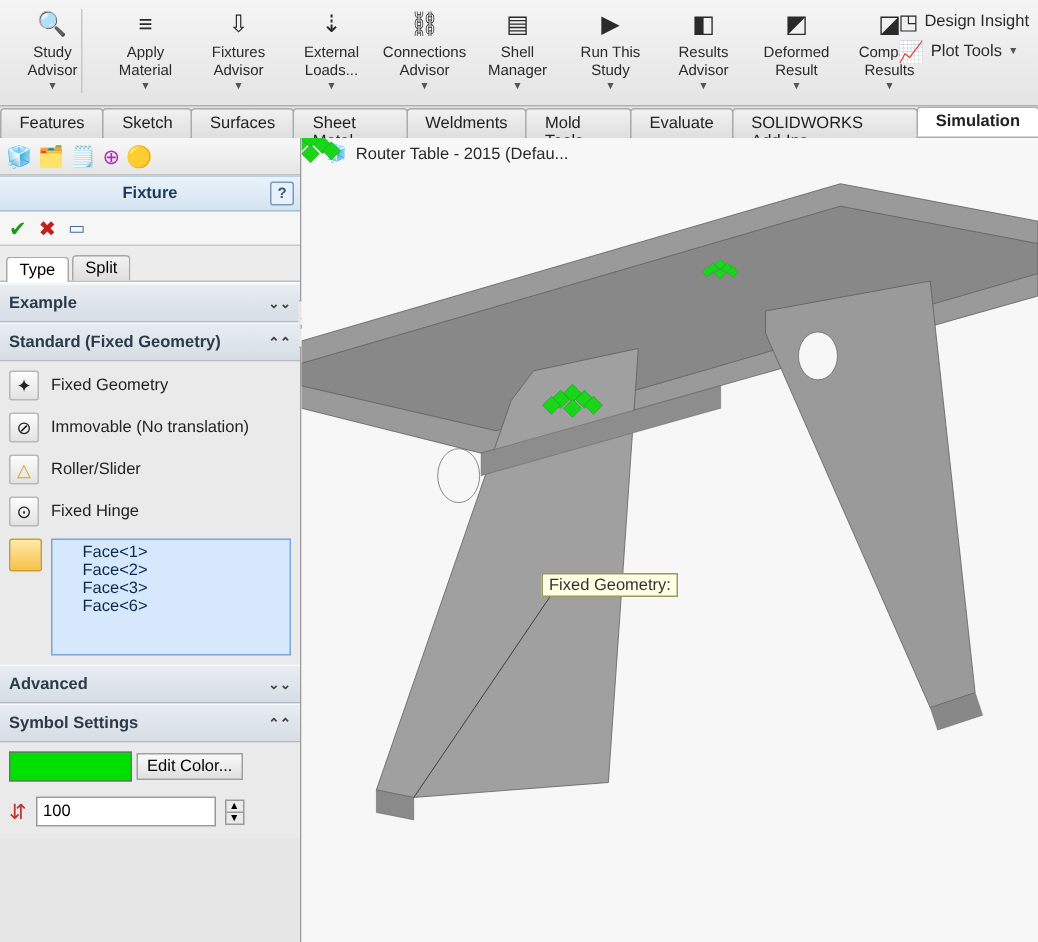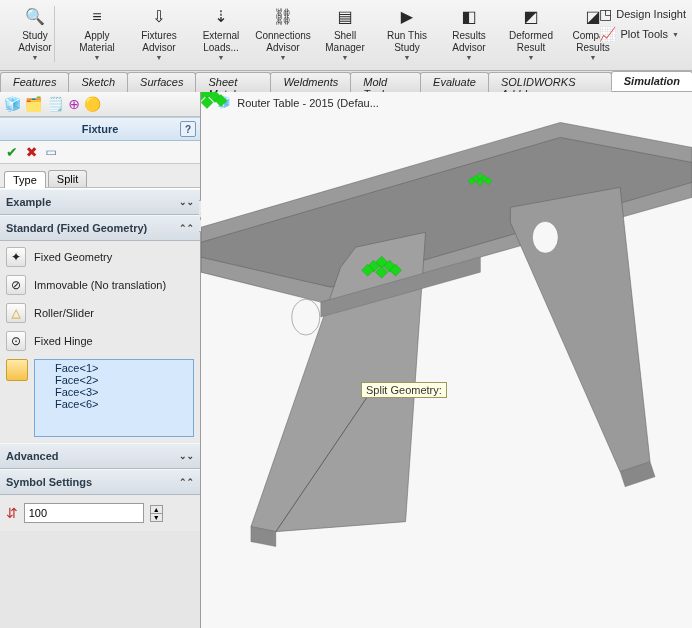--- a/index.html
+++ b/index.html
@@ -58,21 +58,20 @@
   .ribbon-right .rr-row {
     display: flex; align-items: center; gap: 4px; height: 20px;
   }
   .rr-row .tiny-ico { font-size: 14px; }
 
   .tabbar {
     display: flex;
     background: #e3e3e3;
     border-bottom: 1px solid #acacac;
     height: 20px;
-    font-style: italic;
   }
   .tab {
     padding: 3px 12px 2px 12px;
     border: 1px solid #acacac;
     border-bottom: none;
     background: linear-gradient(#f2f2f2,#dedede);
     margin-right: -1px;
     font-size: 11px;
     color: #222;
     position: relative;
@@ -433,20 +432,24 @@
       <div class="acc-head">
         <span>Advanced</span>
         <span class="chev">⌄⌄</span>
       </div>
 
       <div class="acc-head">
         <span>Symbol Settings</span>
         <span class="chev">⌃⌃</span>
       </div>
       <div class="acc-body">
+        <div style="padding:4px 6px;">
+          <span class="color-swatch"></span>
+          <span class="editcolor">Edit Color...</span>
+        </div>
         <div class="spin">
           <span class="arr-ico">⇵</span>
           <input type="text" value="100" style="">
           <span style="display:flex;flex-direction:column;font-size:7px;border:1px solid #9a9a9a;">
             <span style="padding:0 2px;">▲</span>
               <span style="padding:0 2px;border-top:1px solid #9a9a9a;">▼</span>
           </span>
         </div>
       </div>
 
@@ -490,17 +493,17 @@
       </g>
       <use href="#fix" x="60" y="440" transform="scale(1.4)"></use>
       <use href="#fix" x="175" y="170"></use>
       <use href="#fix" x="430" y="365" transform="scale(1.2)"></use>
       <use href="#fix" x="460" y="140" transform="scale(0.6)"></use>
 
       <line x1="170" y1="300" x2="75" y2="440" stroke="#333" stroke-width="0.6"></line>
     </svg>
 
     <div class="tooltip-box" style="left:160px; top:290px;">
-      <span>Split Geometry:</span>
+      <span>Fixed Geometry:</span>
     </div>
   </div>
 
 </div>
 
 </body></html>

